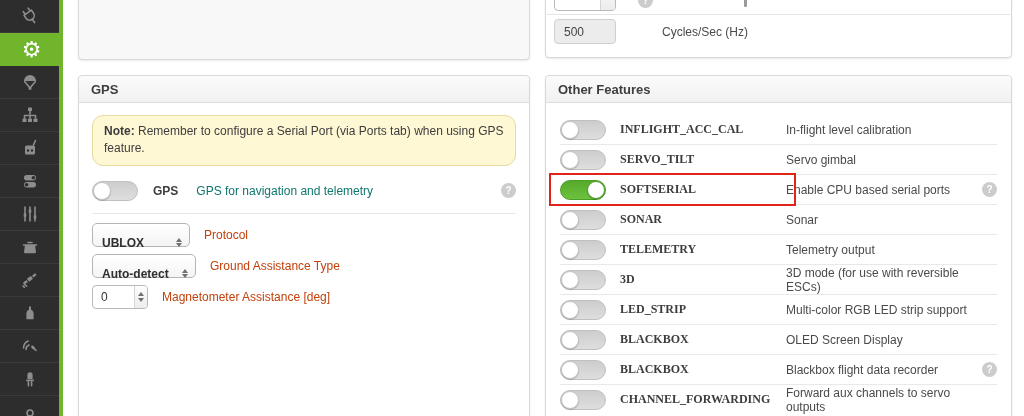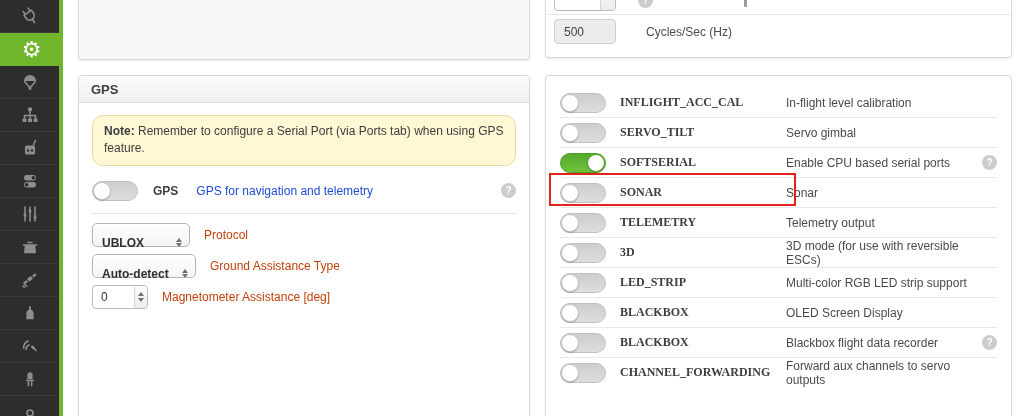--- a/index.html
+++ b/index.html
@@ -33,29 +33,29 @@
   .numbox .stepper{width:14px;display:flex;flex-direction:column;align-items:center;justify-content:center;
     gap:2px;background:linear-gradient(#fdfdfd,#ececec);border-left:1px solid #d5d5d5;}
   .tri-up{width:0;height:0;border-left:3px solid transparent;border-right:3px solid transparent;border-bottom:4px solid #707070;}
   .tri-dn{width:0;height:0;border-left:3px solid transparent;border-right:3px solid transparent;border-top:4px solid #707070;}
   #loop-input{position:absolute;left:8px;top:24px;width:62px;height:32px;}
   #loop-help{position:absolute;left:92px;top:38px;}
   #loop-frag{position:absolute;left:198px;top:42px;width:3px;height:10px;background:#9a9a9a;border-radius:1px;}
   #cycles-input{position:absolute;left:8px;top:64px;width:62px;height:25px;background:#ececec;
     border:1px solid #cfcfcf;border-radius:4px;display:flex;align-items:center;padding-left:9px;
     color:#444;box-sizing:border-box;}
-  #cycles-label{position:absolute;left:100px;top:64px;height:25px;display:flex;align-items:center;color:#4a4a4a;}
+  #cycles-label{position:absolute;left:116px;top:64px;height:25px;display:flex;align-items:center;color:#4a4a4a;}
   
   #panel-gps{left:78px;top:75px;width:452px;height:345px;}
   .gps-body{padding:12px 13px;}
   .note{background:#fff8d5;border:1px solid #e6da9e;border-radius:11px;padding:7px 11px;
     color:#3c3c3c;line-height:1.45;margin-bottom:12px;}
   .gps-toggle-row{display:flex;align-items:center;height:26px;margin-bottom:9px;}
   .gps-name{font-weight:bold;margin-left:15px;}
-  .gps-desc{margin-left:18px;color:#1d4ed8;}
+  .gps-desc{margin-left:18px;color:#0f766e;}
   .hr{border-top:1px solid #e8e8e8;margin:0 0 9px 0;}
   .field-row{display:flex;align-items:center;height:24px;margin-bottom:7px;}
   .field-label{margin-left:14px;color:#c2410c;}
   .select{display:inline-flex;align-items:center;justify-content:space-between;height:24px;width:98px;
     border:1px solid #b5b5b5;border-radius:5px;background:linear-gradient(#fff,#f4f4f4);
     padding:16px 7px 0 9px;box-sizing:border-box;color:#2f2f2f;font-weight:600;cursor:pointer;}
   .updown{display:flex;flex-direction:column;gap:1px;}
   
   .toggle{width:46px;height:20px;border-radius:11px;background:linear-gradient(#cdcdcd,#dedede);
     border:1px solid #c0c0c0;position:relative;box-sizing:border-box;flex:0 0 auto;cursor:pointer;}
@@ -280,20 +280,23 @@
             <i class="tri-up"></i>
             <i class="tri-dn"></i>
           </span>
       </span>
       <span class="field-label">Magnetometer Assistance [deg]</span>
     </div>
   </div>
 </section>
 
 <section class="panel" id="panel-features">
+  <div class="panel-header">
+    <span>Other Features</span>
+  </div>
   <div class="feat-list" id="features-list">
   <div class="feat-row">
     <span class="toggle"></span>
     <span class="feat-name">INFLIGHT_ACC_CAL</span>
     <span class="feat-desc">In-flight level calibration</span>
     <span class="help" style="visibility: hidden;"></span>
   </div>
 
   <div class="feat-row">
     <span class="toggle"></span>

